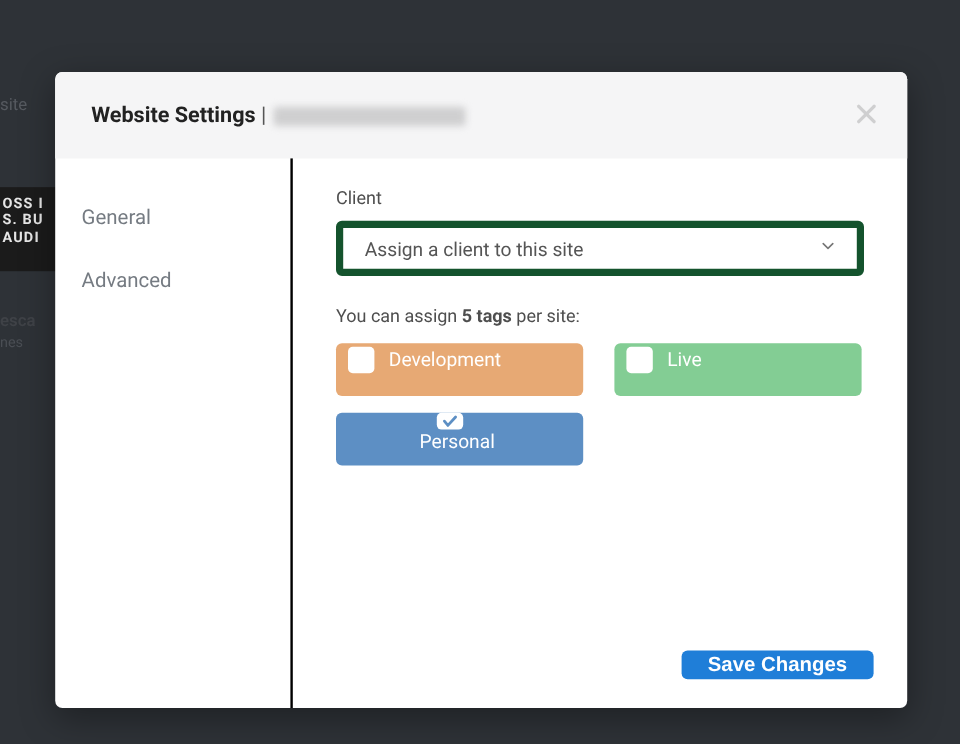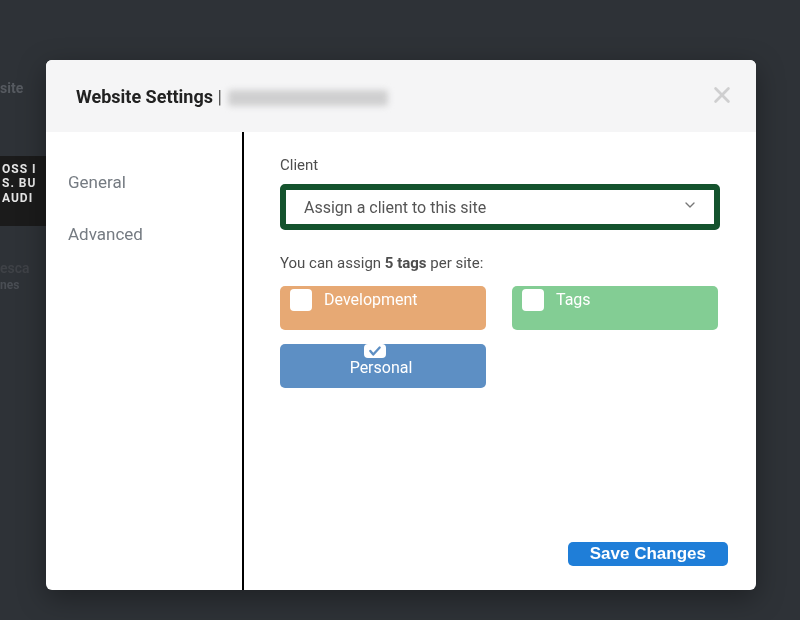--- a/index.html
+++ b/index.html
@@ -8,21 +8,20 @@
     font-family: -apple-system, BlinkMacSystemFont, "Segoe UI", Roboto, Helvetica, Arial, sans-serif;
     background: #2e3237;
     position: relative;
     overflow: hidden;
   }
   
   .bg-hint {
     position: absolute;
     color: #565a60;
     font-size: 14px;
-    font-weight: bold;
   }
   .bg-site { top: 80px; left: 0; }
   .bg-card {
     position: absolute;
     left: 0; top: 156px;
     width: 48px; height: 70px;
     background: #1b1b1b;
     color: #e6e6e6;
     font-weight: 700;
     font-size: 12px;
@@ -234,21 +233,21 @@
         <div class="tag tag-dev">
           <span class="box">
             
           </span>
           <span>Development</span>
         </div>
         <div class="tag tag-live">
           <span class="box">
             
           </span>
-          <span>Tags</span>
+          <span>Live</span>
         </div>
         <div class="tag tag-personal checked">
           <span class="box">
             <svg viewBox="0 0 24 24" fill="none" stroke="currentColor" stroke-width="4" stroke-linecap="round" stroke-linejoin="round">
                 <polyline points="4 12 9 18 20 6"></polyline>
               </svg>
           </span>
           <span>Personal</span>
         </div>
       </div>

